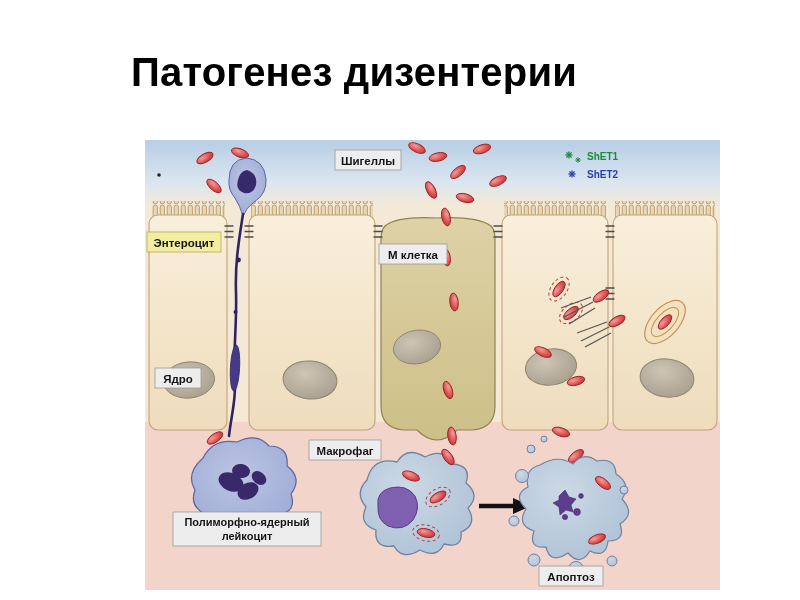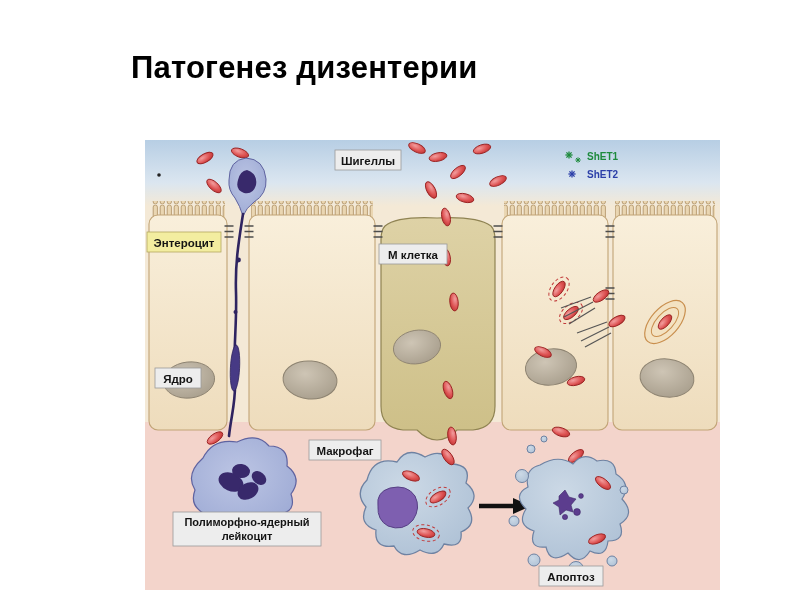--- a/index.html
+++ b/index.html
@@ -1,18 +1,18 @@
 <!DOCTYPE html>
 <html><head>
 <meta charset="utf-8">
 <style>
   * { margin:0; padding:0; box-sizing:border-box; }
   html, body { width:800px; height:600px; background:#ffffff; overflow:hidden; }
   body { font-family:"Liberation Sans", sans-serif; position:relative; }
-  .title { position:absolute; left:131px; top:50px; font-size:31px; font-weight:bold; color:#000; letter-spacing:0.2px; white-space:nowrap; }
+  .title { position:absolute; left:131px; top:50px; font-size:40px; font-weight:bold; color:#000; letter-spacing:0.2px; white-space:nowrap; }
   .diagram { position:absolute; left:145px; top:140px; width:575px; height:450px; }
   svg { display:block; }
   .lbl { font-weight:bold; font-size:11.5px; fill:#141414; }
   .lbl2 { font-weight:bold; font-size:11px; fill:#141414; }
   .lgd { font-weight:bold; font-size:10px; }
 </style>
 </head>
 <body>
 
 <div class="slide">

